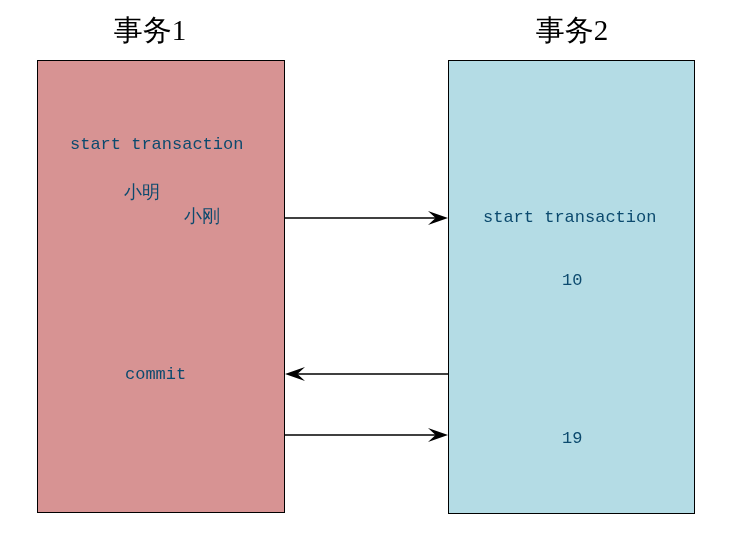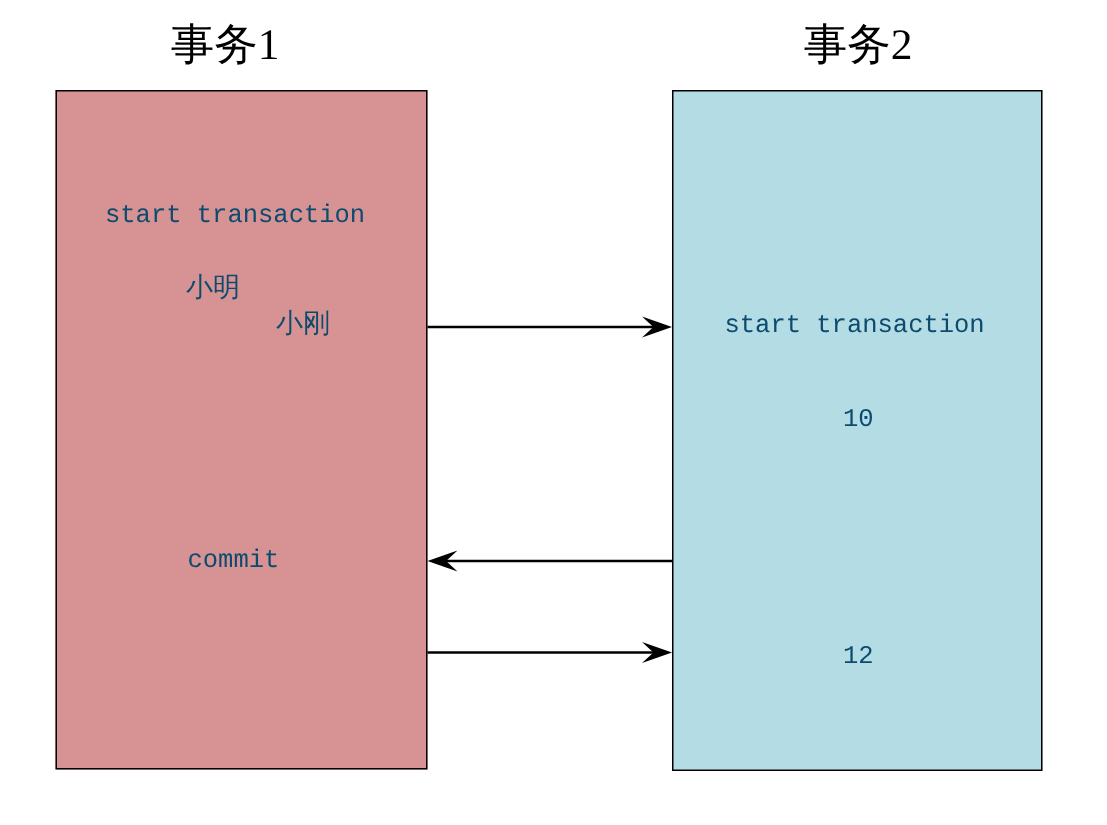--- a/index.html
+++ b/index.html
@@ -104,21 +104,21 @@
   <div class="tx-line tx-cjk" id="tx1-name1">小明</div>
 
   <div class="tx-line tx-cjk" id="tx1-name2">小刚</div>
 
   <div class="tx-line" id="tx1-commit">commit</div>
 
   <div class="tx-line" id="tx2-start">start transaction</div>
 
   <div class="tx-line" id="tx2-val1">10</div>
 
-  <div class="tx-line" id="tx2-val2">12</div>
+  <div class="tx-line" id="tx2-val2">19</div>
 
   <svg class="arrow-svg" viewBox="0 0 738 550">
     <g id="arrow-group">
         <line x1="285" y1="218" x2="437" y2="218" stroke="#000000" stroke-width="1.6"></line>
         <path d="M 448 218 L 428 211 L 435.6 218 L 428 225 Z" fill="#000000"></path>
         <line x1="448" y1="374" x2="296" y2="374" stroke="#000000" stroke-width="1.6"></line>
         <path d="M 285 374 L 305 367 L 297.4 374 L 305 381 Z" fill="#000000"></path>
         <line x1="285" y1="435" x2="437" y2="435" stroke="#000000" stroke-width="1.6"></line>
         <path d="M 448 435 L 428 428 L 435.6 435 L 428 442 Z" fill="#000000"></path>
       </g>

